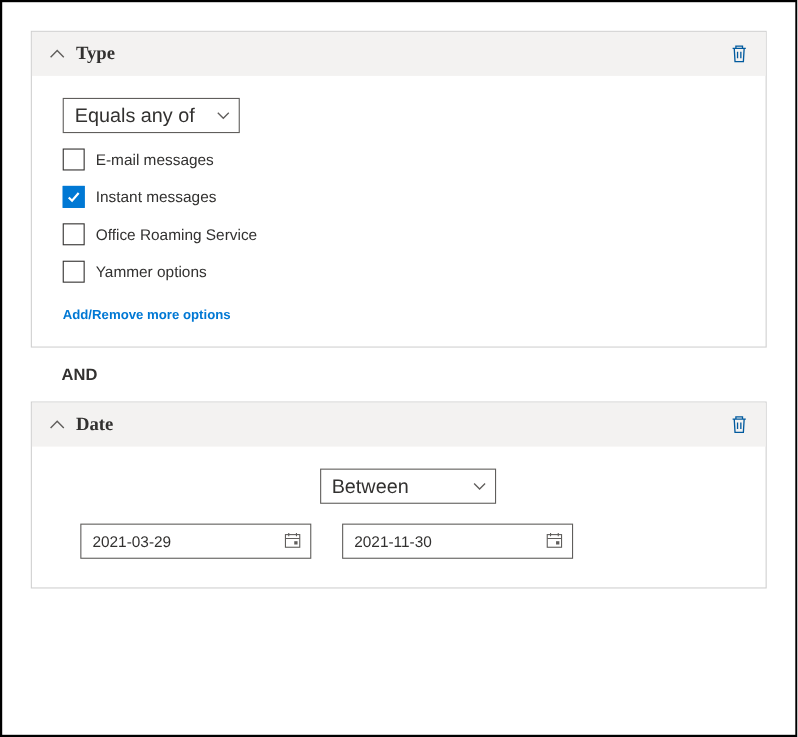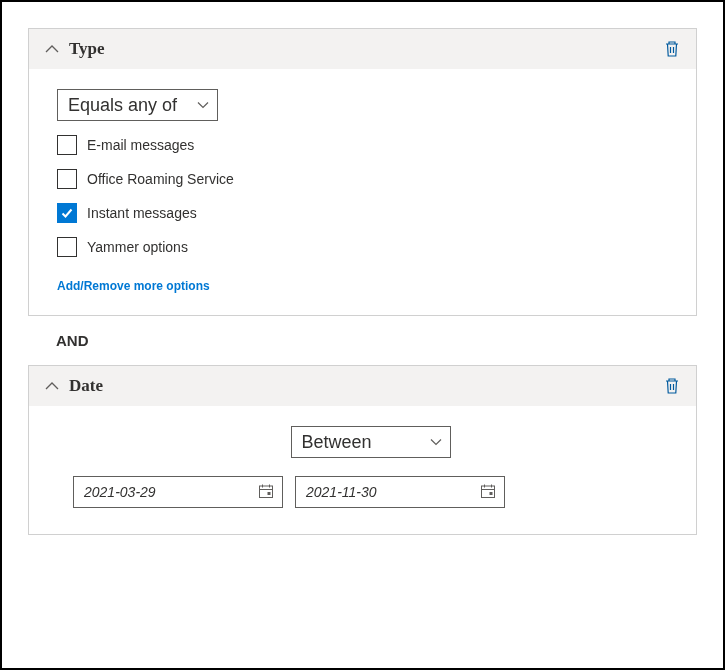--- a/index.html
+++ b/index.html
@@ -97,23 +97,22 @@
       font-weight: 700;
       font-size: 15px;
       margin: 16px 0 16px 28px;
     }
     .date-body {
       padding: 20px 28px 26px 44px;
       text-align: center;
     }
     .date-row {
       display: flex;
-      gap: 12px;
+      gap: 28px;
       margin-top: 18px;
-      font-style: italic;
     }
     .date-box {
       border: 1px solid #605e5c;
       padding: 5px 8px 5px 10px;
       display: inline-flex;
       align-items: center;
       justify-content: space-between;
       width: 210px;
       height: 32px;
       cursor: pointer;
@@ -147,30 +146,30 @@
               <path d="M1 3.5 L6 8.5 L11 3.5" stroke="currentColor" stroke-width="1.2" fill="none"></path>
             </svg>
         </span>
       </div>
 
       <div class="checkbox-row">
         <span class="checkbox-box"></span>
         <span>E-mail messages</span>
       </div>
       <div class="checkbox-row">
-        <span class="checkbox-box"></span>
-        <span>Office Roaming Service</span>
-      </div>
-      <div class="checkbox-row">
         <span class="checkbox-box checked">
           <svg width="14" height="14" viewBox="0 0 14 14">
               <path d="M2.5 7.5 L5.5 10.5 L11.5 3.5" stroke="currentColor" stroke-width="2" fill="none"></path>
             </svg>
         </span>
         <span>Instant messages</span>
+      </div>
+      <div class="checkbox-row">
+        <span class="checkbox-box"></span>
+        <span>Office Roaming Service</span>
       </div>
       <div class="checkbox-row">
         <span class="checkbox-box"></span>
         <span>Yammer options</span>
       </div>
 
       <span class="link-text">Add/Remove more options</span>
     </div>
   </div>
 

